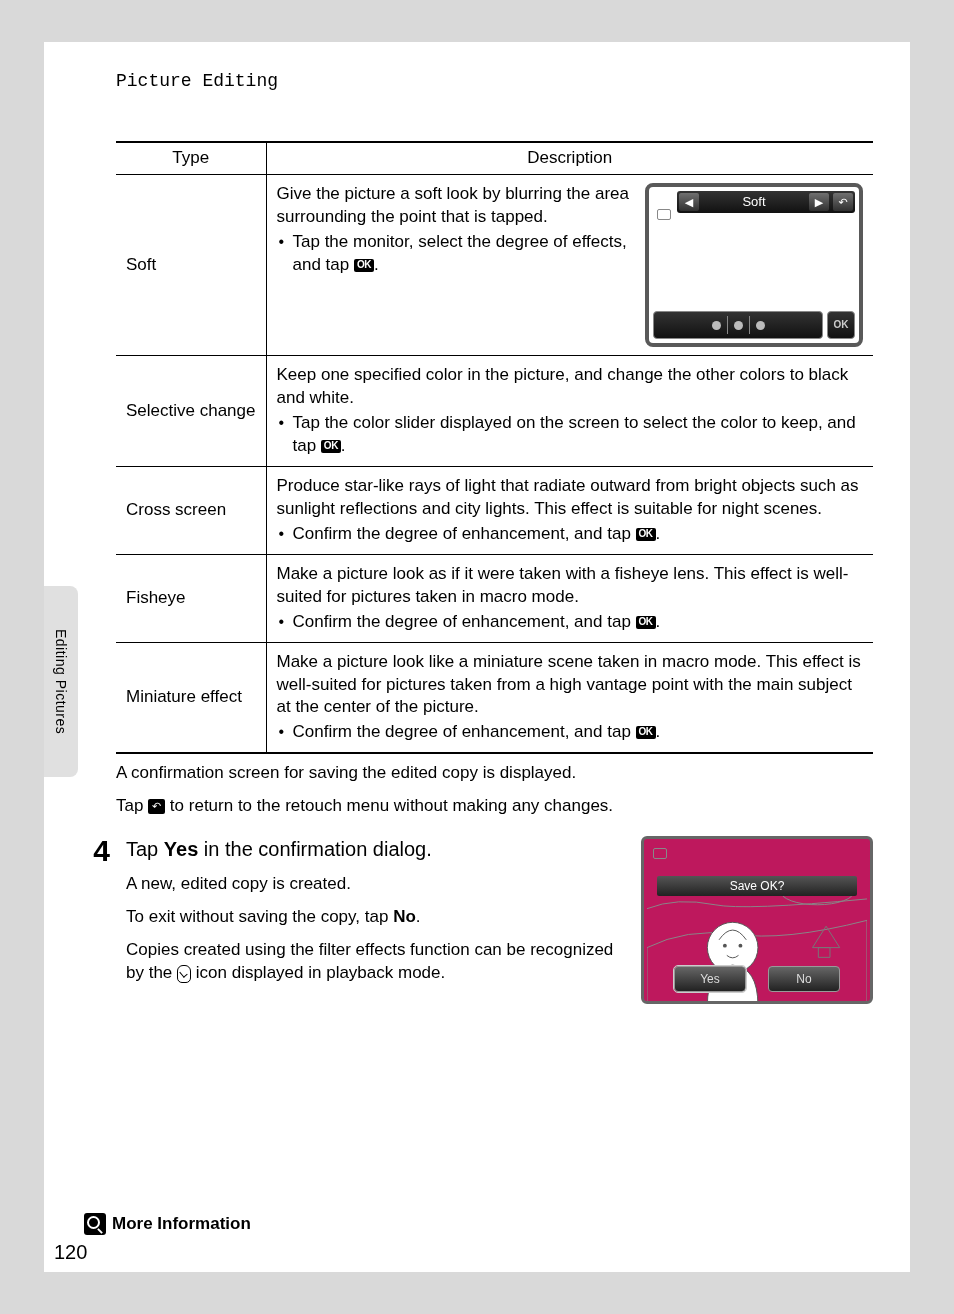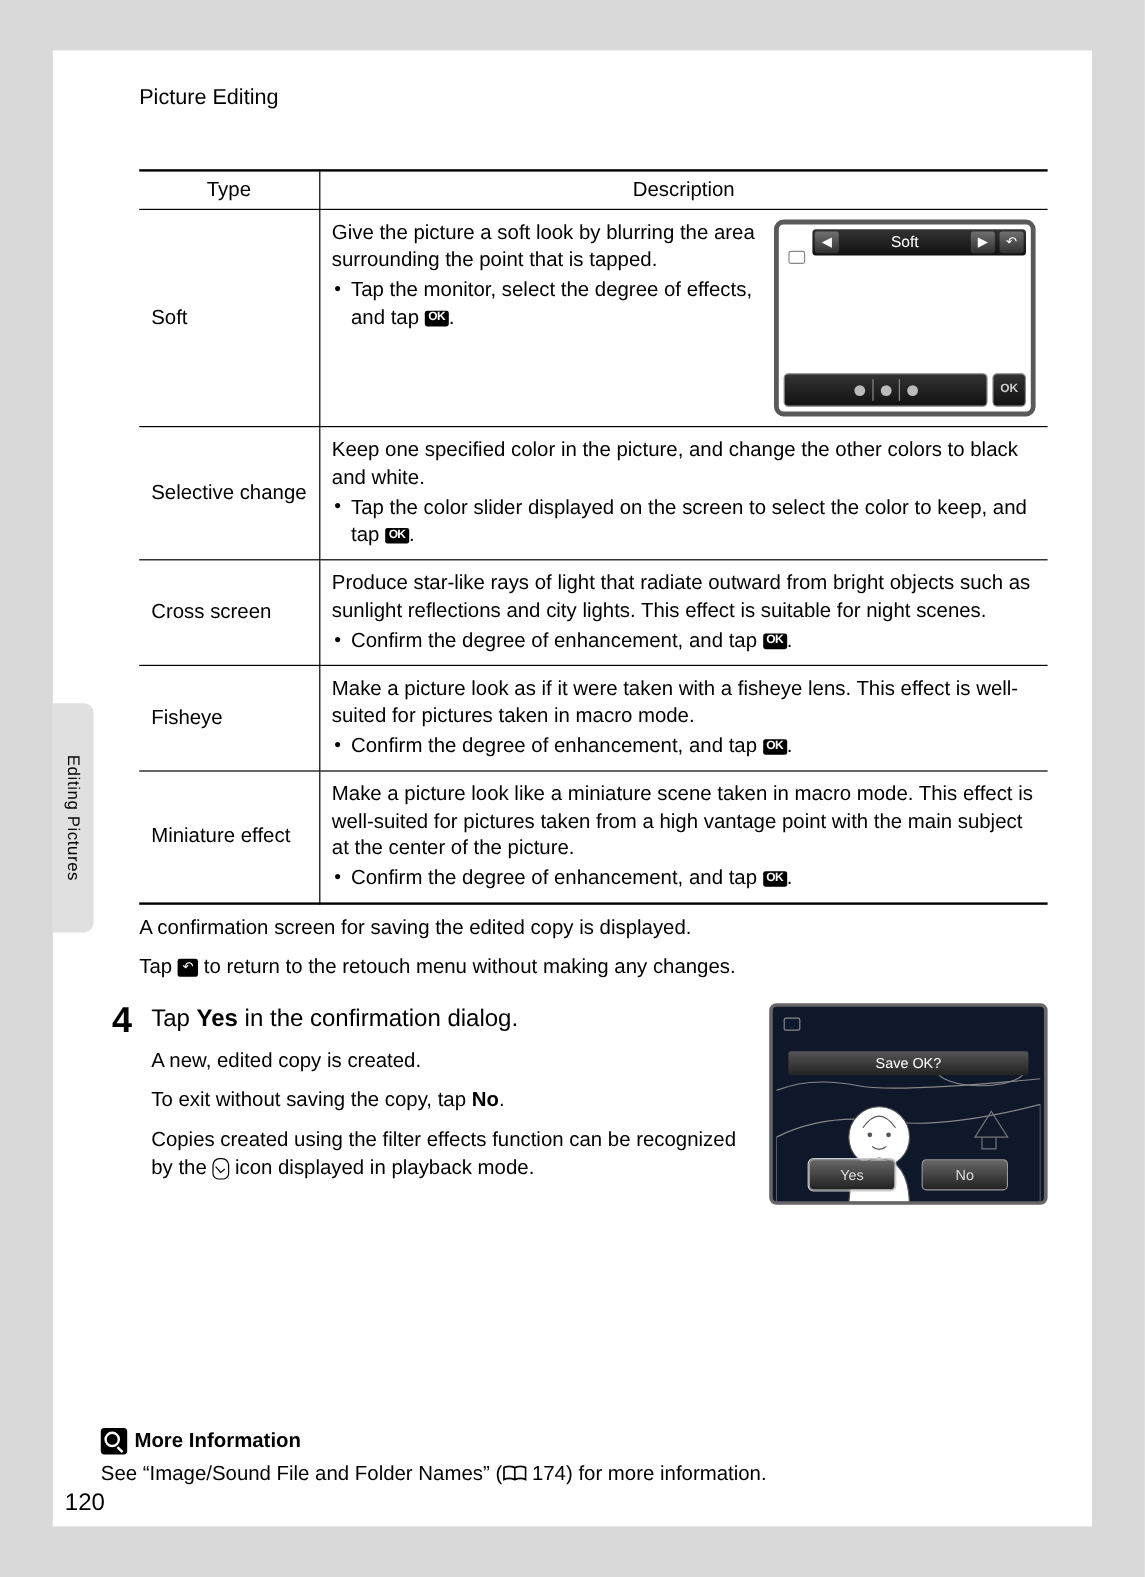--- a/index.html
+++ b/index.html
@@ -33,20 +33,21 @@
     justify-content: center;
   }
   .side-tab span {
     writing-mode: vertical-rl;
     font-size: 14px;
     letter-spacing: 0.5px;
   }
   .page-header {
     font-size: 18px;
     margin-bottom: 48px;
+    font-family: Liberation Mono, monospace;
   }
   table.effects {
     width: 100%;
     border-collapse: collapse;
     border-top: 2px solid #000;
     border-bottom: 2px solid #000;
     margin-bottom: 8px;
   }
   table.effects th {
     font-weight: 400;
@@ -180,21 +181,21 @@
   .step-body { flex:1; }
   .step-title { font-size:20px; margin-bottom:10px; }
   .step-text { margin-bottom:10px; }
   .step-cols { display:flex; gap:16px; align-items:flex-start; }
   .step-left { flex:1; }
   .confirm-preview {
     width:232px;height:168px;
     border:3px solid #666;
     border-radius:6px;
     position:relative;
-    background:#0f172a;
+    background:#be185d;
     flex-shrink:0;
     overflow:hidden;
   }
   .cp-inner{position:absolute;inset:3px;}
   .cp-small{position:absolute;left:6px;top:6px;width:14px;height:11px;border:1.5px solid #888;border-radius:2px;}
   .cp-save{
     position:absolute; left:10px; right:10px; top:34px; height:20px;
     background: linear-gradient(#555,#222);
     color:#fff; font-size:12px;
     display:flex;align-items:center;justify-content:center;
@@ -383,23 +384,16 @@
         </div>
       </div>
     </div>
   </div>
 
   <div class="more-info">
     <div class="mi-head">
       <span class="mi-icon"></span>
       <span>More Information</span>
     </div>
-    <div>
-      <span>See “Image/Sound File and Folder Names” (</span><span class="icon-book">
-          <svg viewBox="0 0 20 14">
-            <path d="M1 2 Q5 0 10 2 Q15 0 19 2 L19 12 Q15 10 10 12 Q5 10 1 12 Z M10 2 L10 12" fill="none" stroke="#000" stroke-width="1.4"></path>
-          </svg>
-        </span> <span>174</span><span>) for more information.</span>
-    </div>
   </div>
 
   <div class="page-num">120</div>
 </div>
 
 </body></html>

